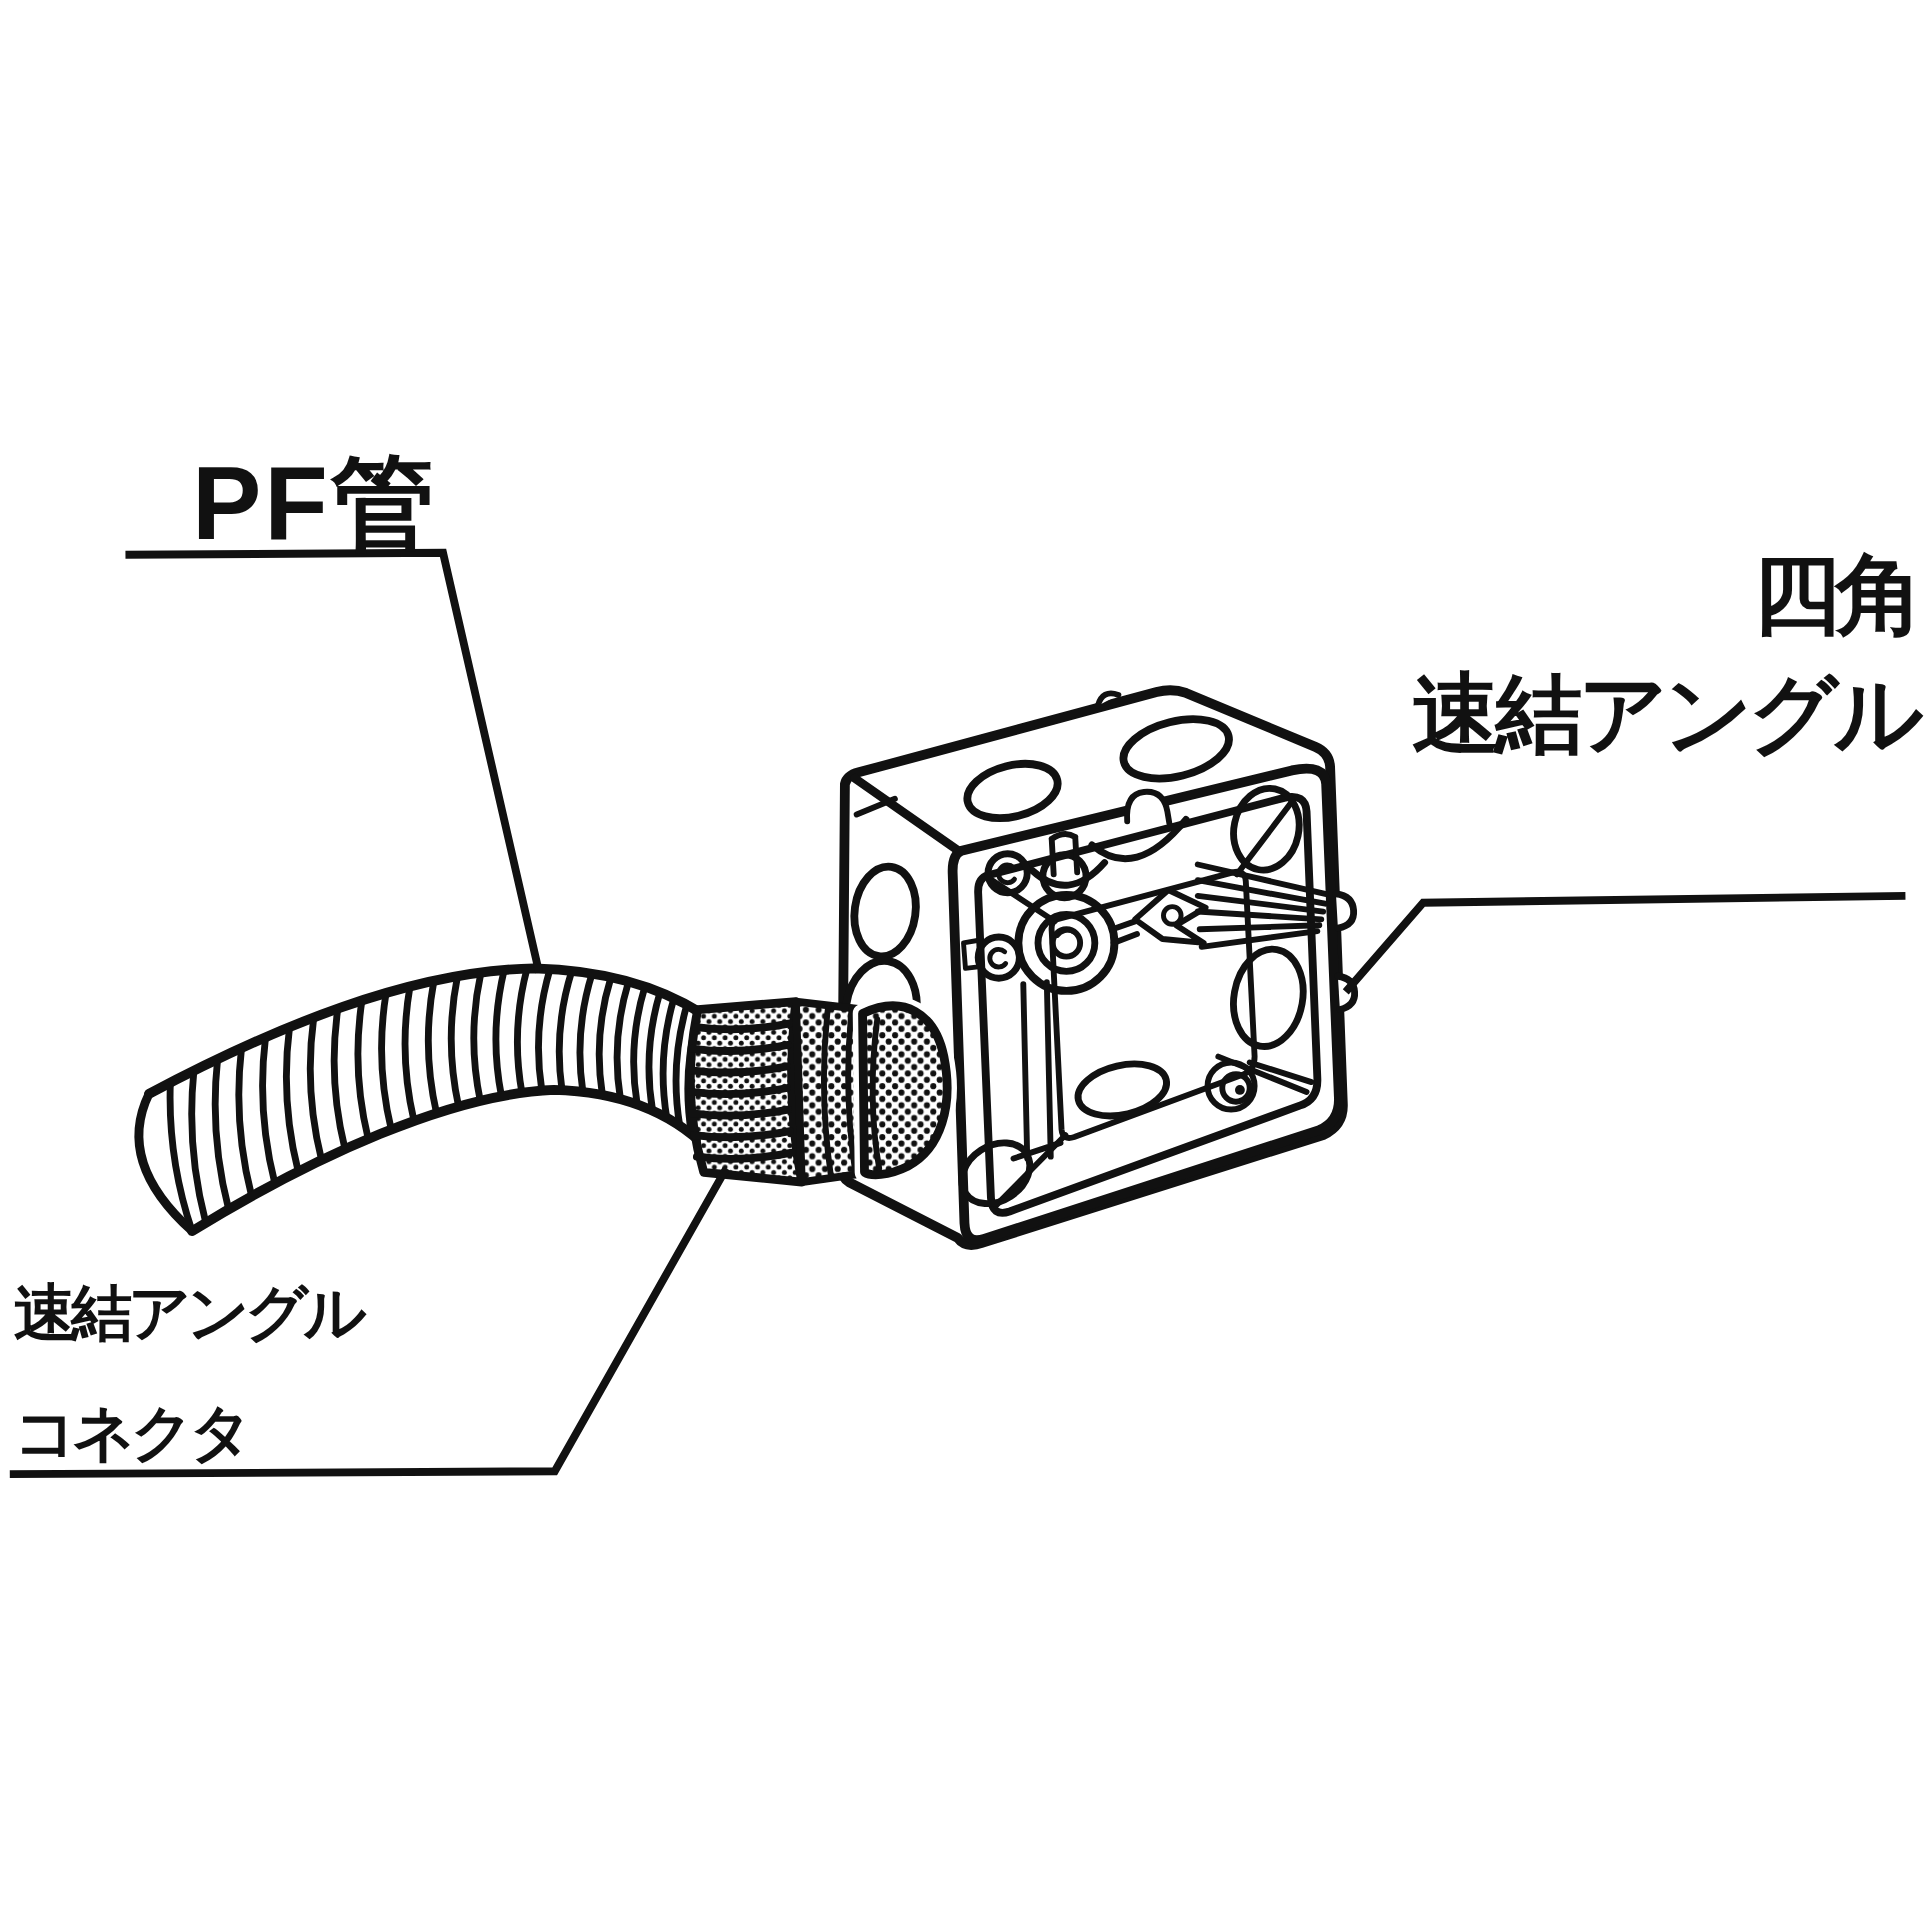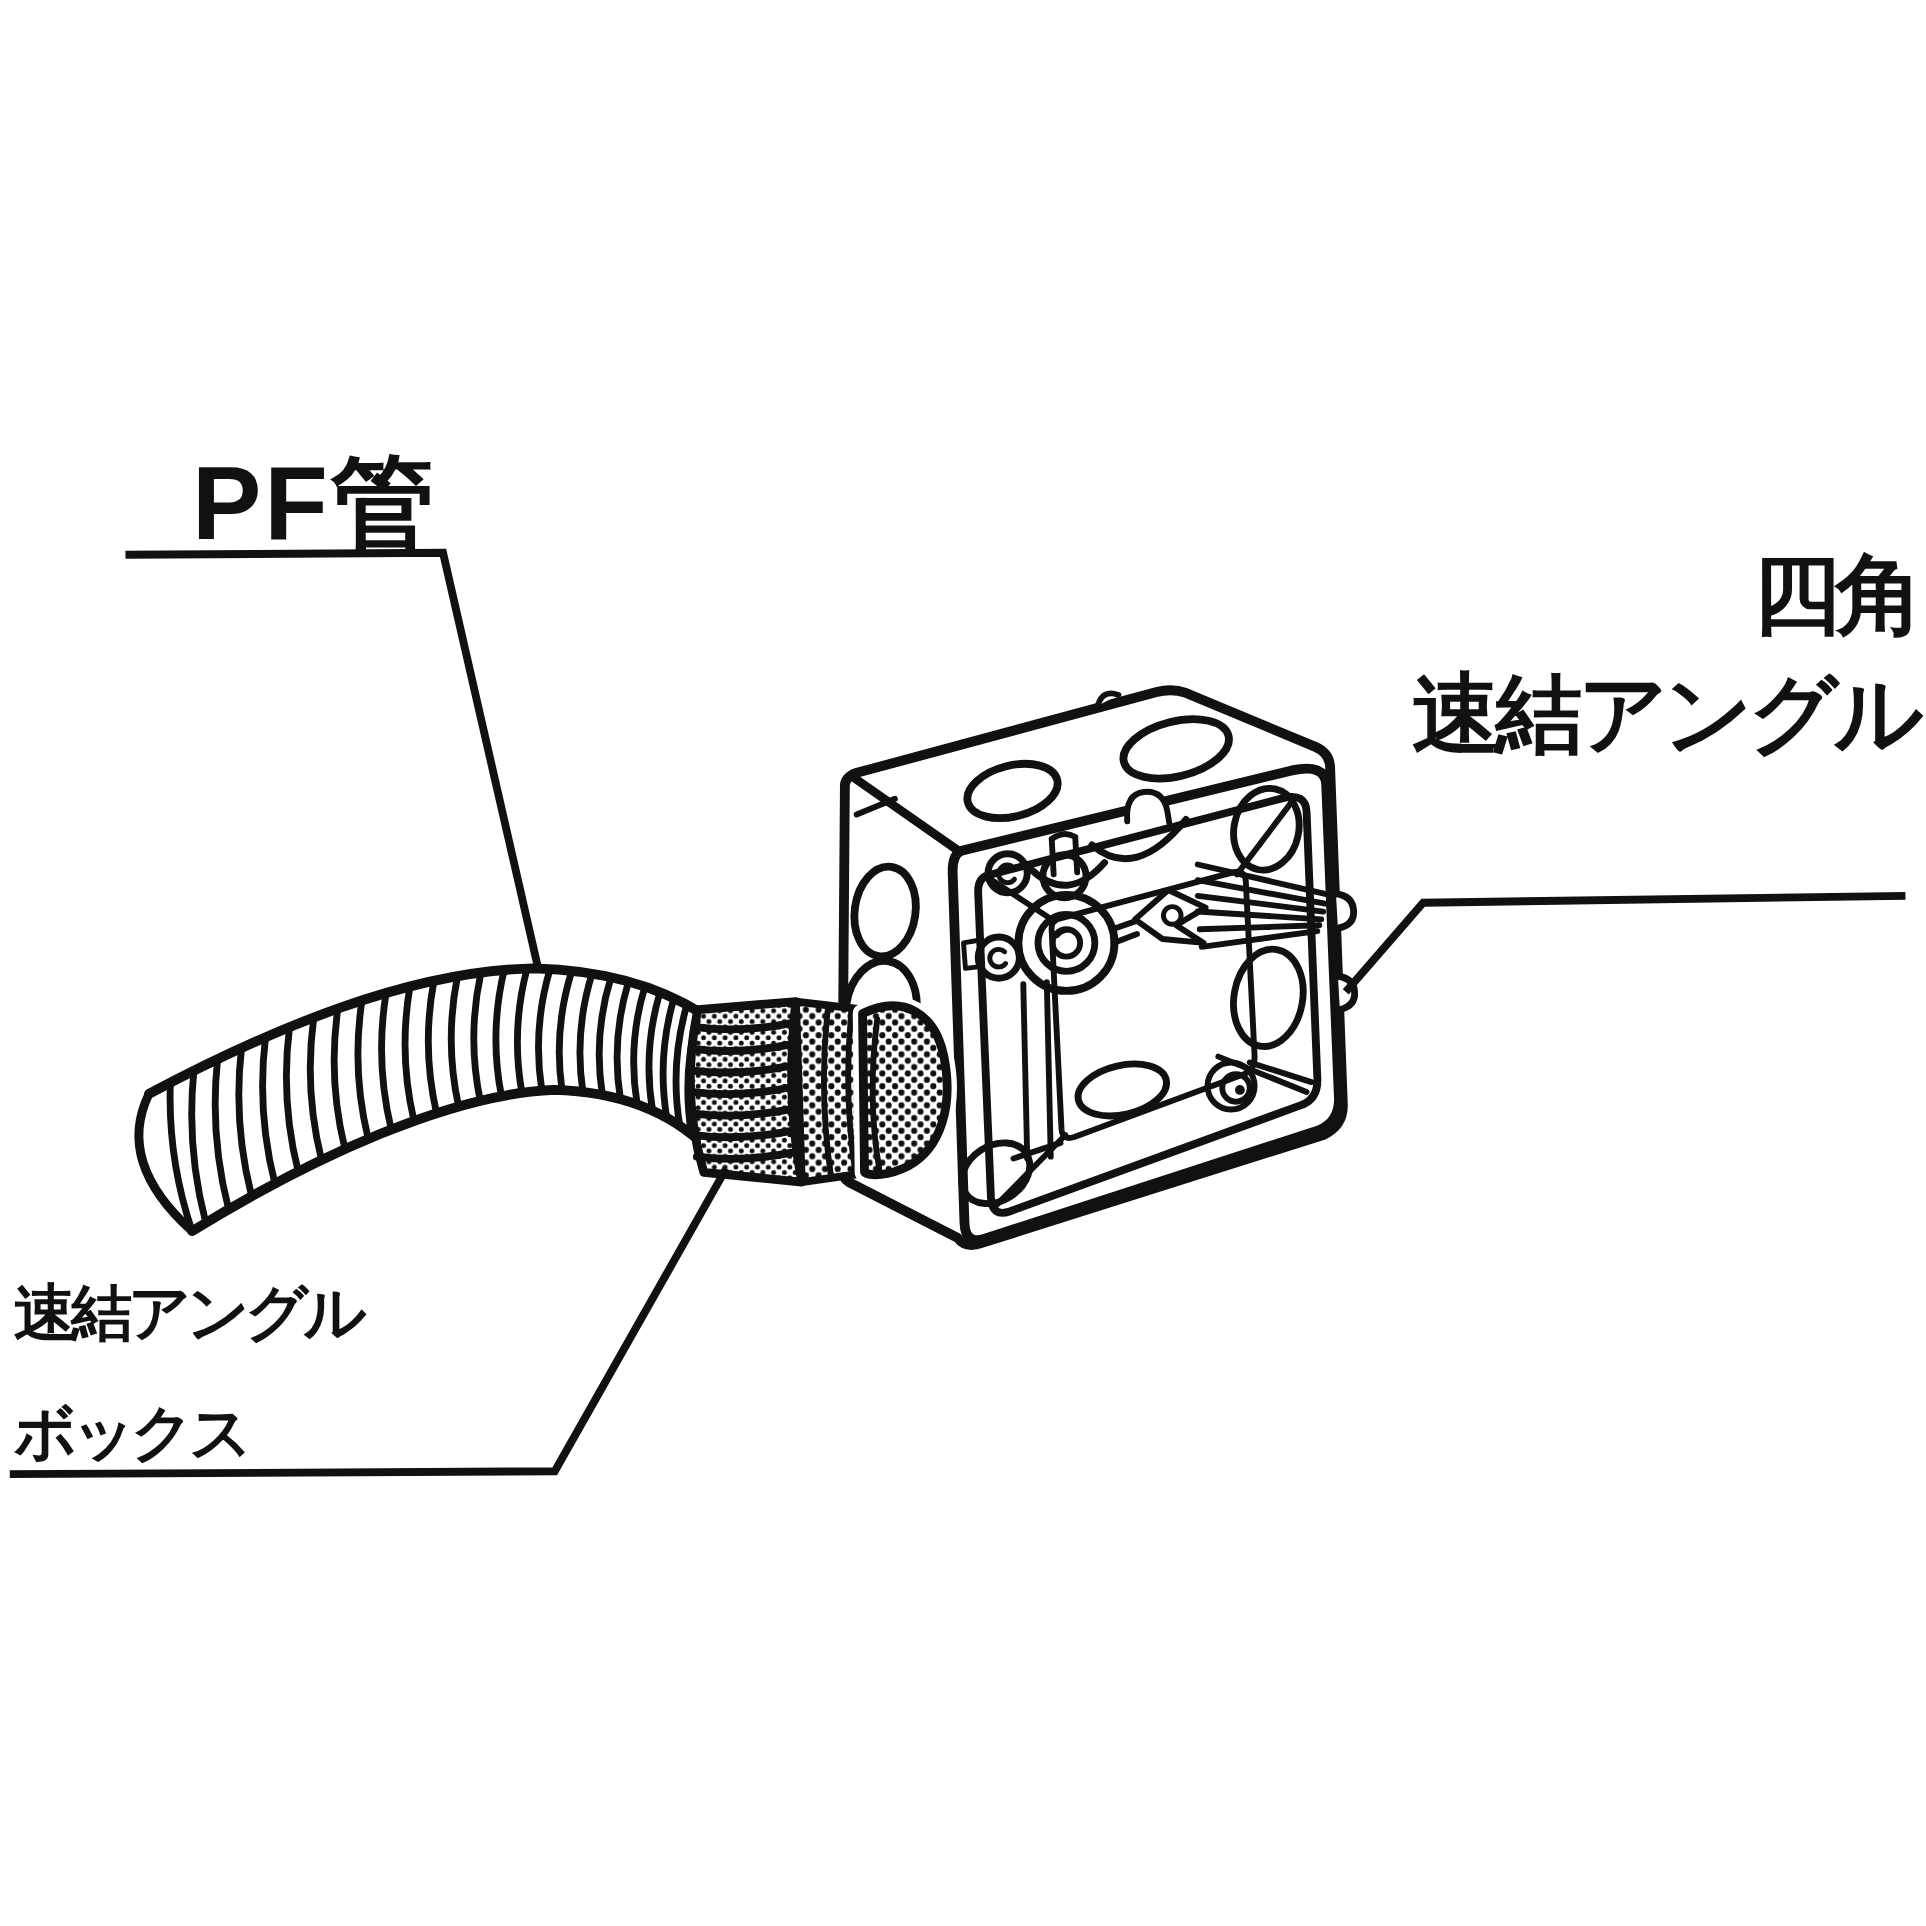--- a/index.html
+++ b/index.html
@@ -144,17 +144,17 @@
   <span class="lbl-line">PF管</span>
 </div>
 
 <div class="label" id="label-box">
   <span class="lbl-line">四角</span>
   <span class="lbl-line">速結アングル</span>
 </div>
 
 <div class="label" id="label-conn">
   <span class="lbl-line">速結アングル</span>
-  <span class="lbl-line">ボックス</span>
+  <span class="lbl-line">コネクタ</span>
 </div>
 
 </div>
 
 
 </body></html>

